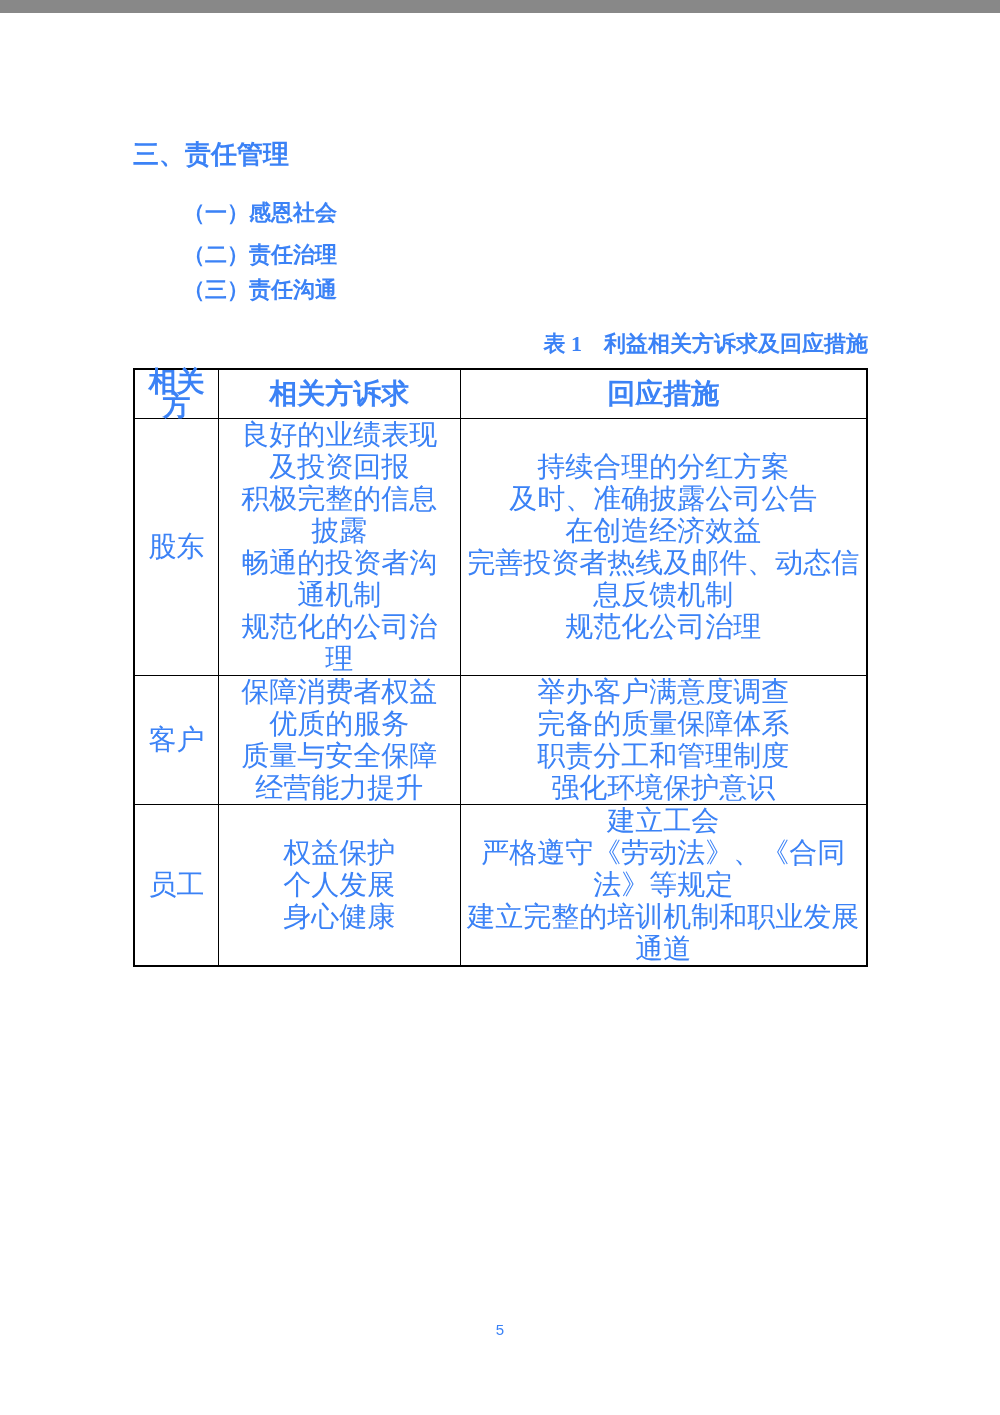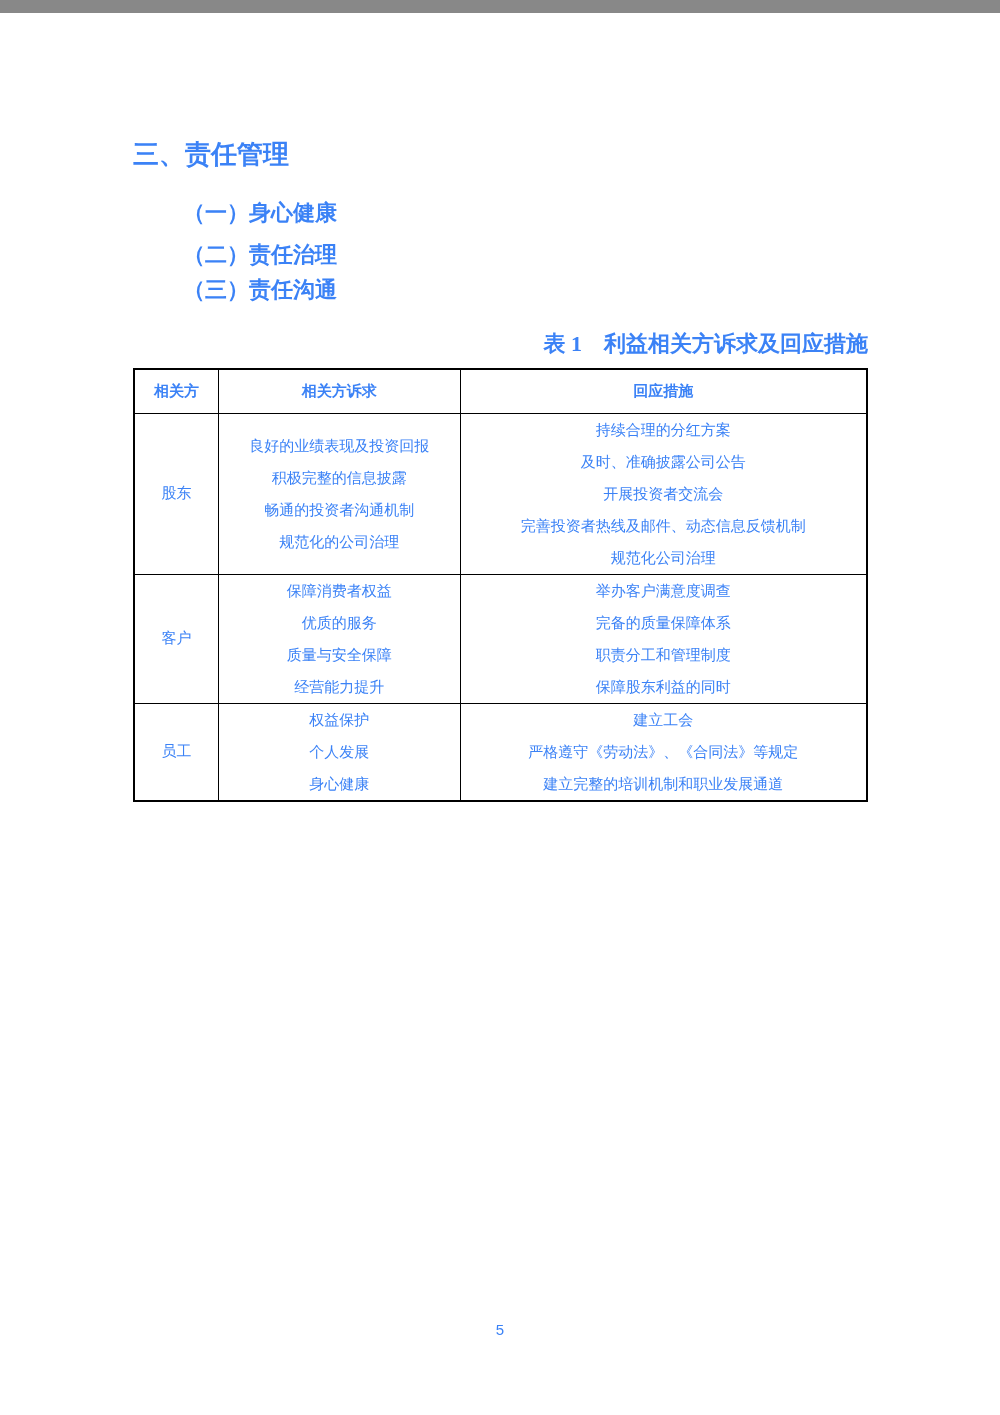--- a/index.html
+++ b/index.html
@@ -49,21 +49,21 @@
   table.stakeholder-table {
     margin-top: 10px;
     width: 100%;
     border-collapse: collapse;
     border: 2px solid #000;
     table-layout: fixed;
   }
   .stakeholder-table th,
   .stakeholder-table td {
     border: 1.5px solid #000;
-    font-size: 15px;
+    font-size: 28px;
     text-align: center;
     vertical-align: middle;
     word-break: break-all;
   }
   .stakeholder-table thead th {
     font-weight: bold;
     height: 44px;
     line-height: 24px;
   }
   .stakeholder-table tbody th {
@@ -86,21 +86,21 @@
     line-height: 18px;
   }
 </style>
 </head>
 <body>
 
 <div class="page">
 
   <div class="section-heading">三、责任管理</div>
 
-  <div class="sub-heading h-one">（一）身心健康</div>
+  <div class="sub-heading h-one">（一）感恩社会</div>
 
 
   <div class="sub-heading h-two">（二）责任治理</div>
 
 
   <div class="sub-heading h-three">（三）责任沟通</div>
 
   <div class="table-caption">表 1　利益相关方诉求及回应措施</div>
 
   <table class="stakeholder-table">
@@ -121,38 +121,38 @@
           <th class="stakeholder-cell">股东</th>
           <td class="demands-cell">
             <div class="cell-line">良好的业绩表现及投资回报</div>
             <div class="cell-line">积极完整的信息披露</div>
             <div class="cell-line">畅通的投资者沟通机制</div>
             <div class="cell-line">规范化的公司治理</div>
           </td>
           <td class="responses-cell">
             <div class="cell-line">持续合理的分红方案</div>
             <div class="cell-line">及时、准确披露公司公告</div>
-            <div class="cell-line">开展投资者交流会</div>
+            <div class="cell-line">在创造经济效益</div>
             <div class="cell-line">完善投资者热线及邮件、动态信息反馈机制</div>
             <div class="cell-line">规范化公司治理</div>
           </td>
         </tr>
         <tr>
           <th class="stakeholder-cell">客户</th>
           <td class="demands-cell">
             <div class="cell-line">保障消费者权益</div>
             <div class="cell-line">优质的服务</div>
             <div class="cell-line">质量与安全保障</div>
             <div class="cell-line">经营能力提升</div>
           </td>
           <td class="responses-cell">
             <div class="cell-line">举办客户满意度调查</div>
             <div class="cell-line">完备的质量保障体系</div>
             <div class="cell-line">职责分工和管理制度</div>
-            <div class="cell-line">保障股东利益的同时</div>
+            <div class="cell-line">强化环境保护意识</div>
           </td>
         </tr>
         <tr>
           <th class="stakeholder-cell">员工</th>
           <td class="demands-cell">
             <div class="cell-line">权益保护</div>
             <div class="cell-line">个人发展</div>
             <div class="cell-line">身心健康</div>
           </td>
           <td class="responses-cell">

